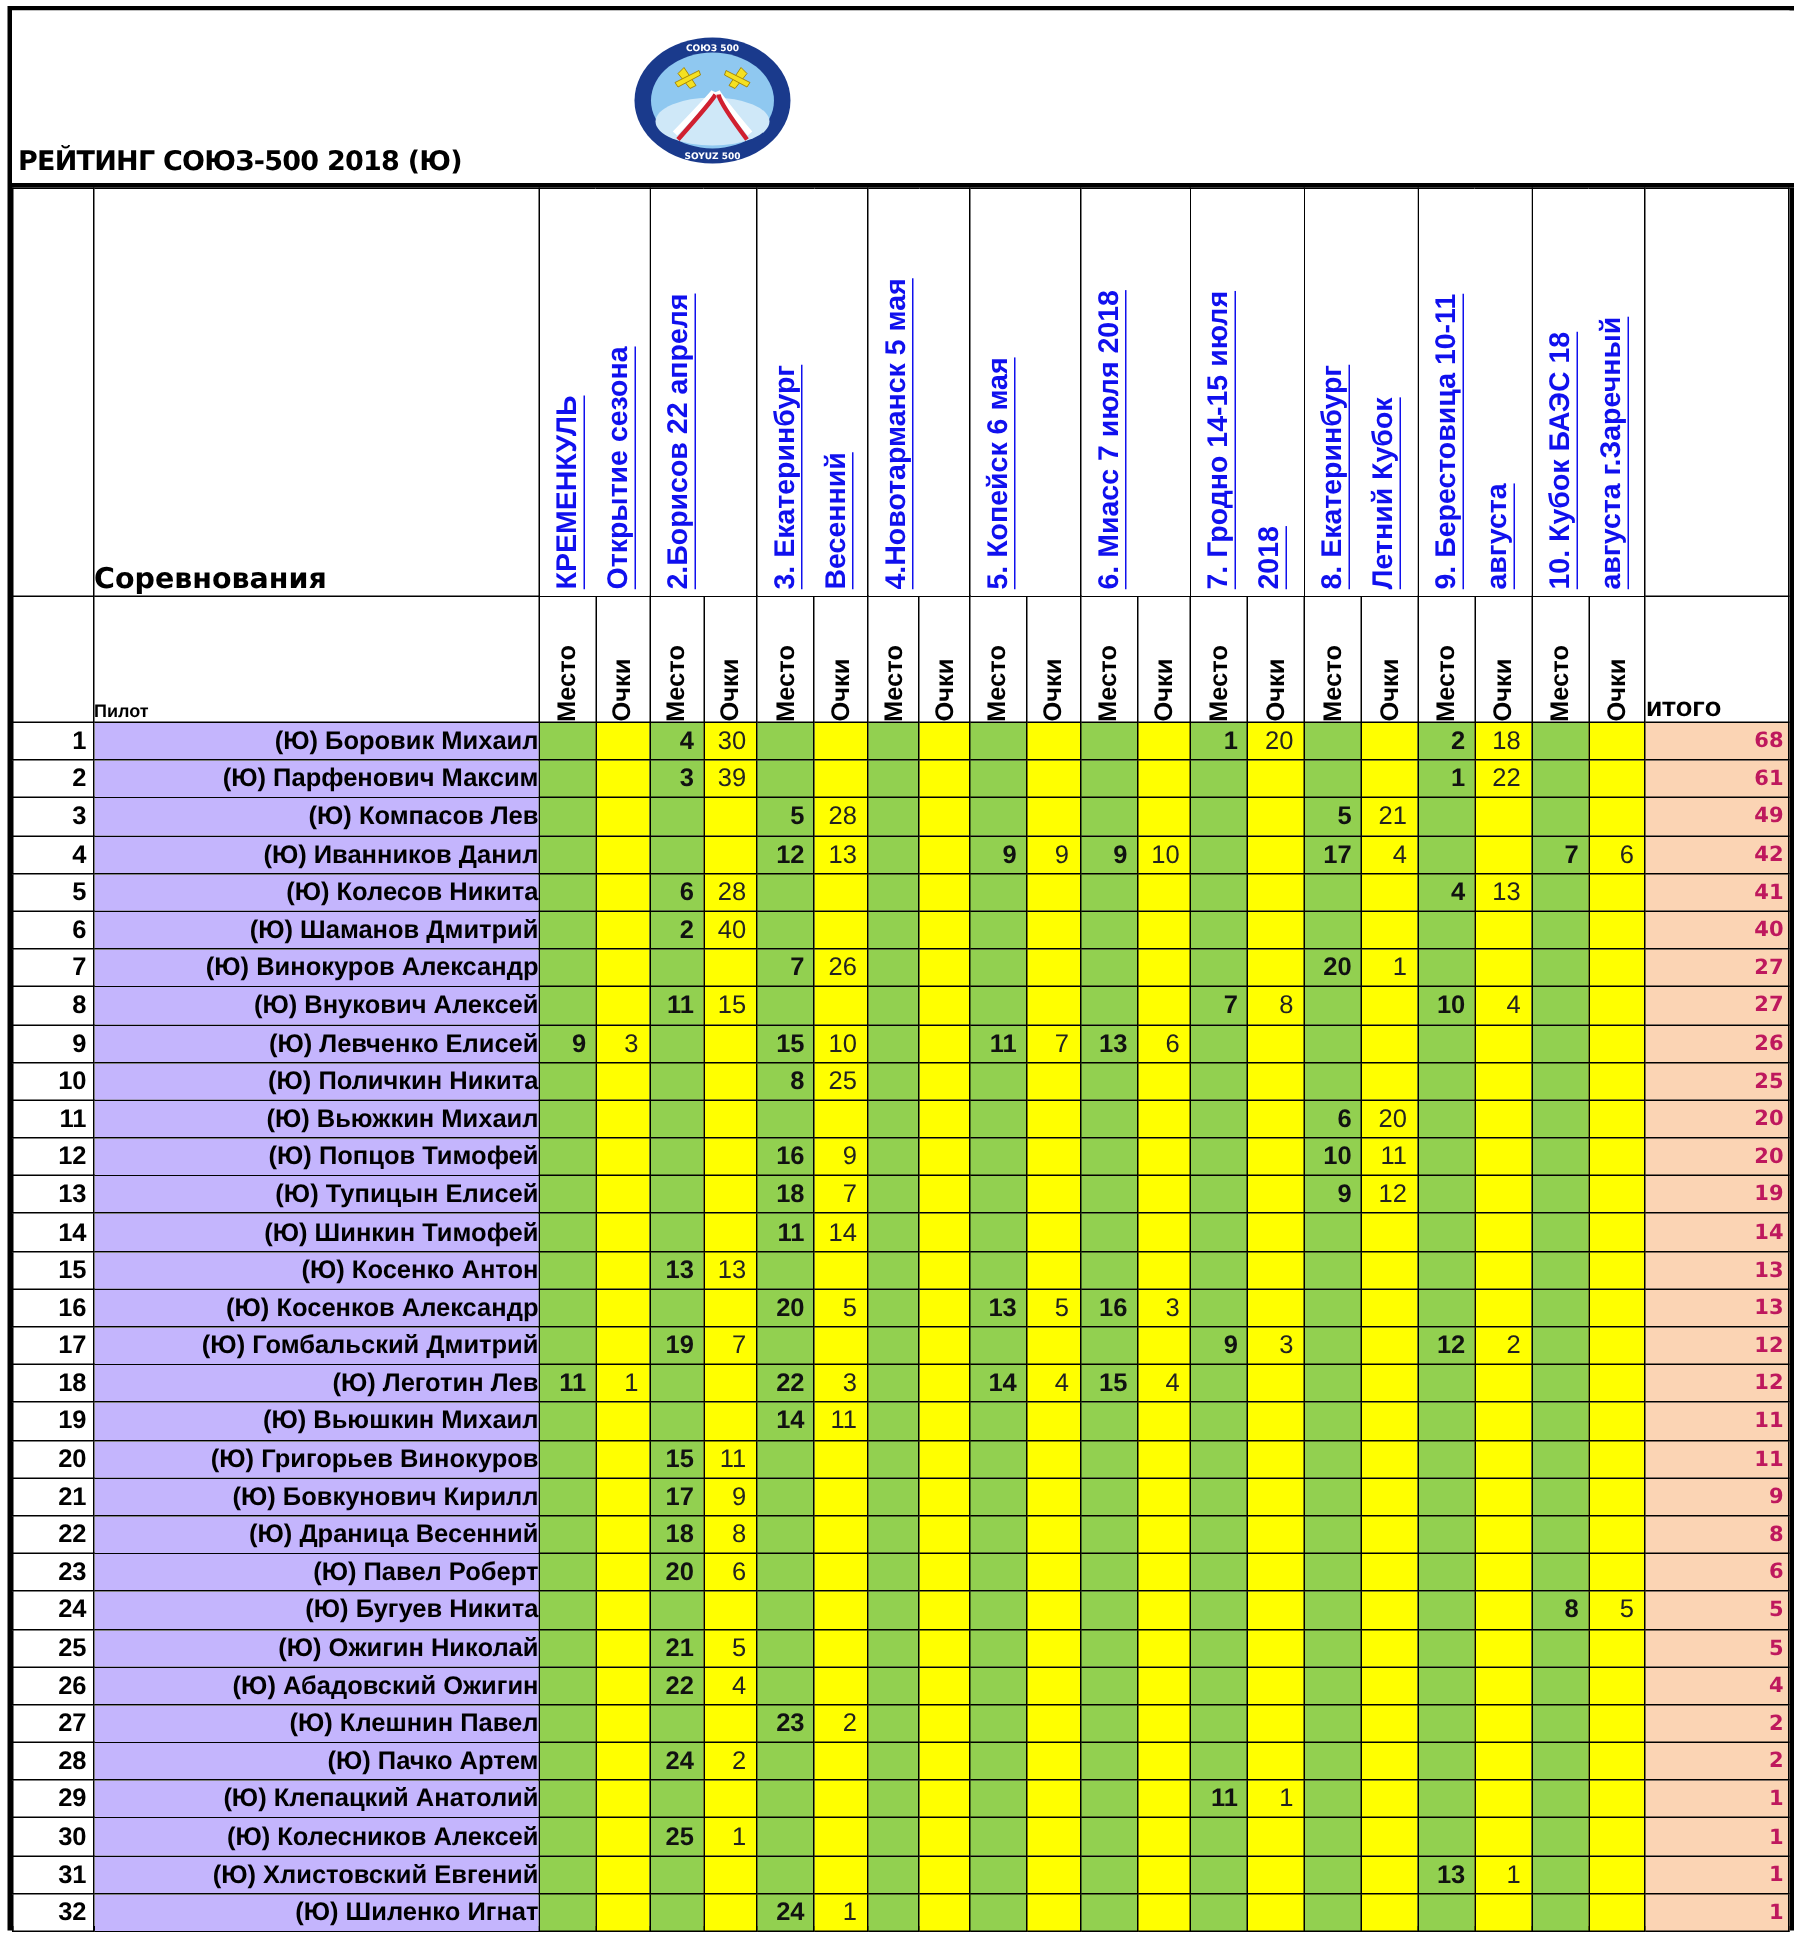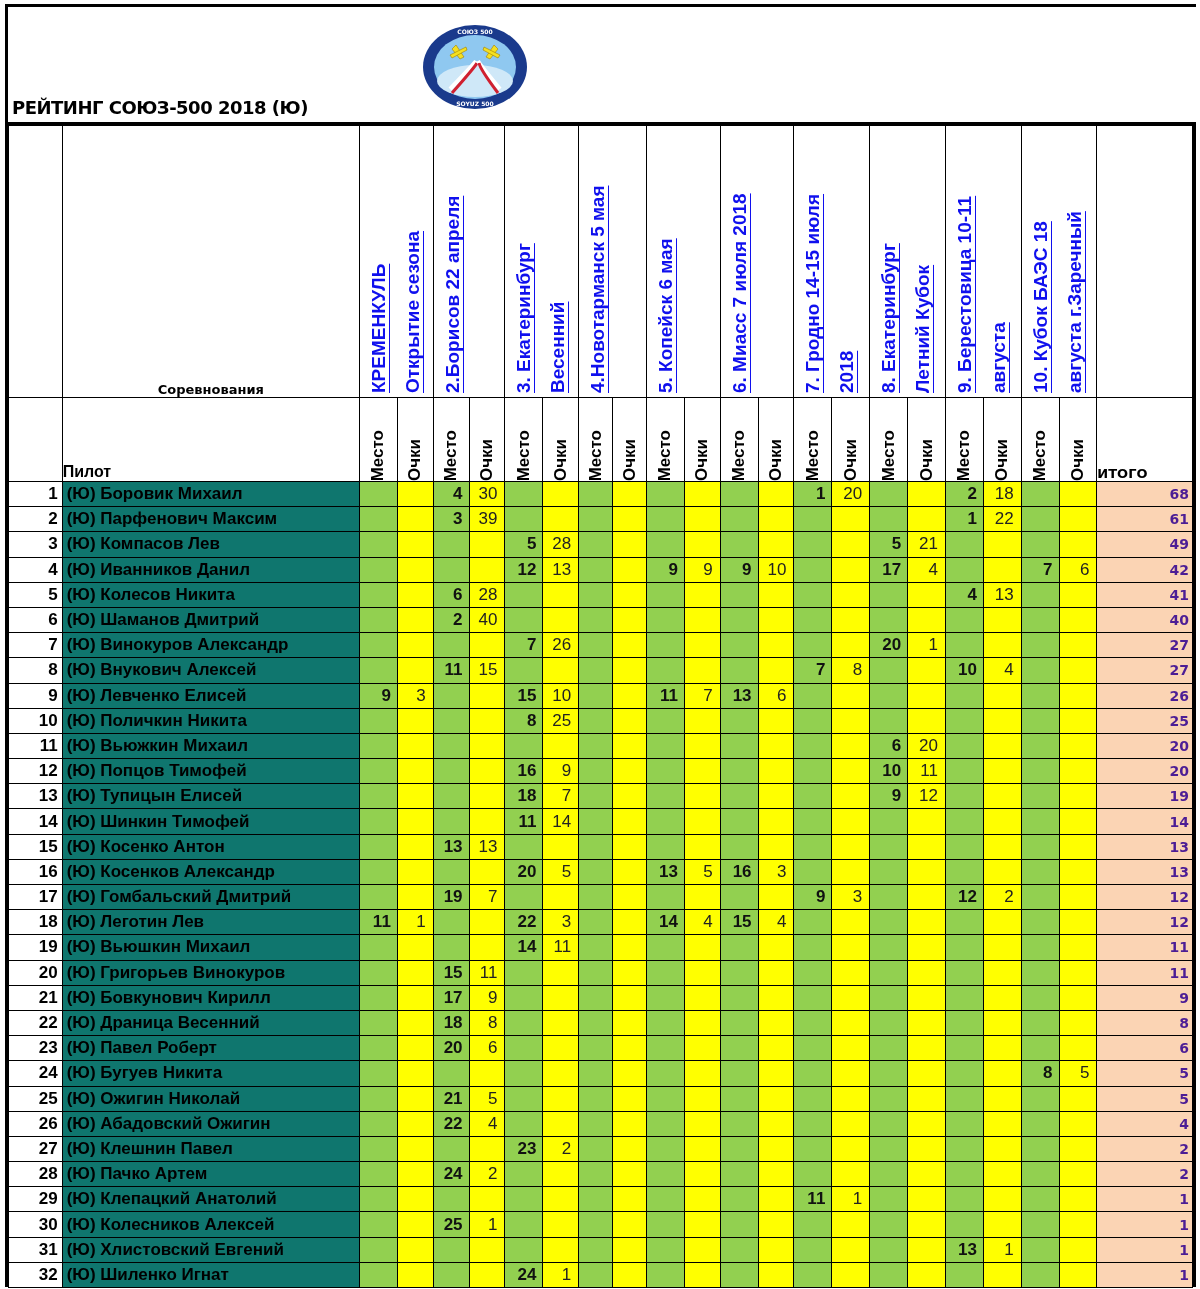--- a/index.html
+++ b/index.html
@@ -11,28 +11,28 @@
   table.grid { position: absolute; left: 0; top: 118px; border-collapse: collapse; table-layout: fixed; }
   table.grid td { border: 1.5px solid #000; padding: 0; box-sizing: border-box; overflow: visible; }
   .comp-row td { height: 272px; vertical-align: bottom; background: #fff; }
   .sub-row td { height: 84px; vertical-align: bottom; background: #fff; }
   .data-row td { height: 25.2px; font-weight: bold; font-size: 17px; }
   .vert { writing-mode: vertical-rl; transform: rotate(180deg); white-space: nowrap; }
   .comp-cell { position: relative; }
   .comp-cell .lines { position: absolute; left: 2px; bottom: 4px; display: flex; flex-direction: row; gap: 0; height: 264px; overflow: hidden; }
   .comp-cell .ln { writing-mode: vertical-rl; transform: rotate(180deg); white-space: nowrap; color: #1010ee; text-decoration: underline; font-weight: bold; font-size: 19px; line-height: 34px; cursor: pointer; }
   .sub-lbl { font-weight: bold; font-size: 17px; color: #000; padding-bottom: 3px; display: block; margin: 0 auto; }
-  .hdr-label { font-family: "DejaVu Sans", sans-serif; font-weight: bold; font-size: 13px; padding-left: 4px; padding-bottom: 6px; text-align: center; }
-  .pilot-label { font-weight: bold; font-size: 16px; padding-left: 4px; padding-bottom: 4px; }
+  .hdr-label { font-family: "DejaVu Sans", sans-serif; font-weight: bold; font-size: 19px; padding-left: 4px; padding-bottom: 6px; }
+  .pilot-label { font-weight: bold; font-size: 12px; padding-left: 4px; padding-bottom: 4px; }
   .total-label { font-family: "DejaVu Sans", sans-serif; font-weight: bold; font-size: 13px; padding-left: 4px; padding-bottom: 6px; }
   .num { text-align: right; padding-right: 4px !important; background: #fff; }
-  .name { text-align: left; padding-left: 4px !important; background: #0f766e; white-space: nowrap; overflow: visible; position: relative; z-index: 2; }
+  .name { text-align: right; padding-left: 4px !important; background: #c4b5fd; white-space: nowrap; overflow: visible; position: relative; z-index: 2; }
   .place { background: #92d050; text-align: right; padding-right: 6px !important; color: #111; }
   .pts { background: #ffff00; text-align: right; padding-right: 7px !important; font-weight: normal !important; color: #222; }
-  .total { background: #fbd4b4; text-align: right; padding-right: 3px !important; font-family: "DejaVu Sans", sans-serif; font-size: 14px !important; color: #4c1d95; }
+  .total { background: #fbd4b4; text-align: right; padding-right: 3px !important; font-family: "DejaVu Sans", sans-serif; font-size: 14px !important; color: #be185d; }
 </style>
 </head>
 <body>
 
 <div id="sheet">
   <div id="title-area">
     <div id="title">РЕЙТИНГ СОЮЗ-500  2018 (Ю)</div>
     <svg id="logo" viewBox="0 0 110 88">
       <ellipse cx="55" cy="44" rx="52" ry="42" fill="#1a3a8c"></ellipse>
       <ellipse cx="55" cy="44" rx="41" ry="32" fill="#8fc8f0"></ellipse>

